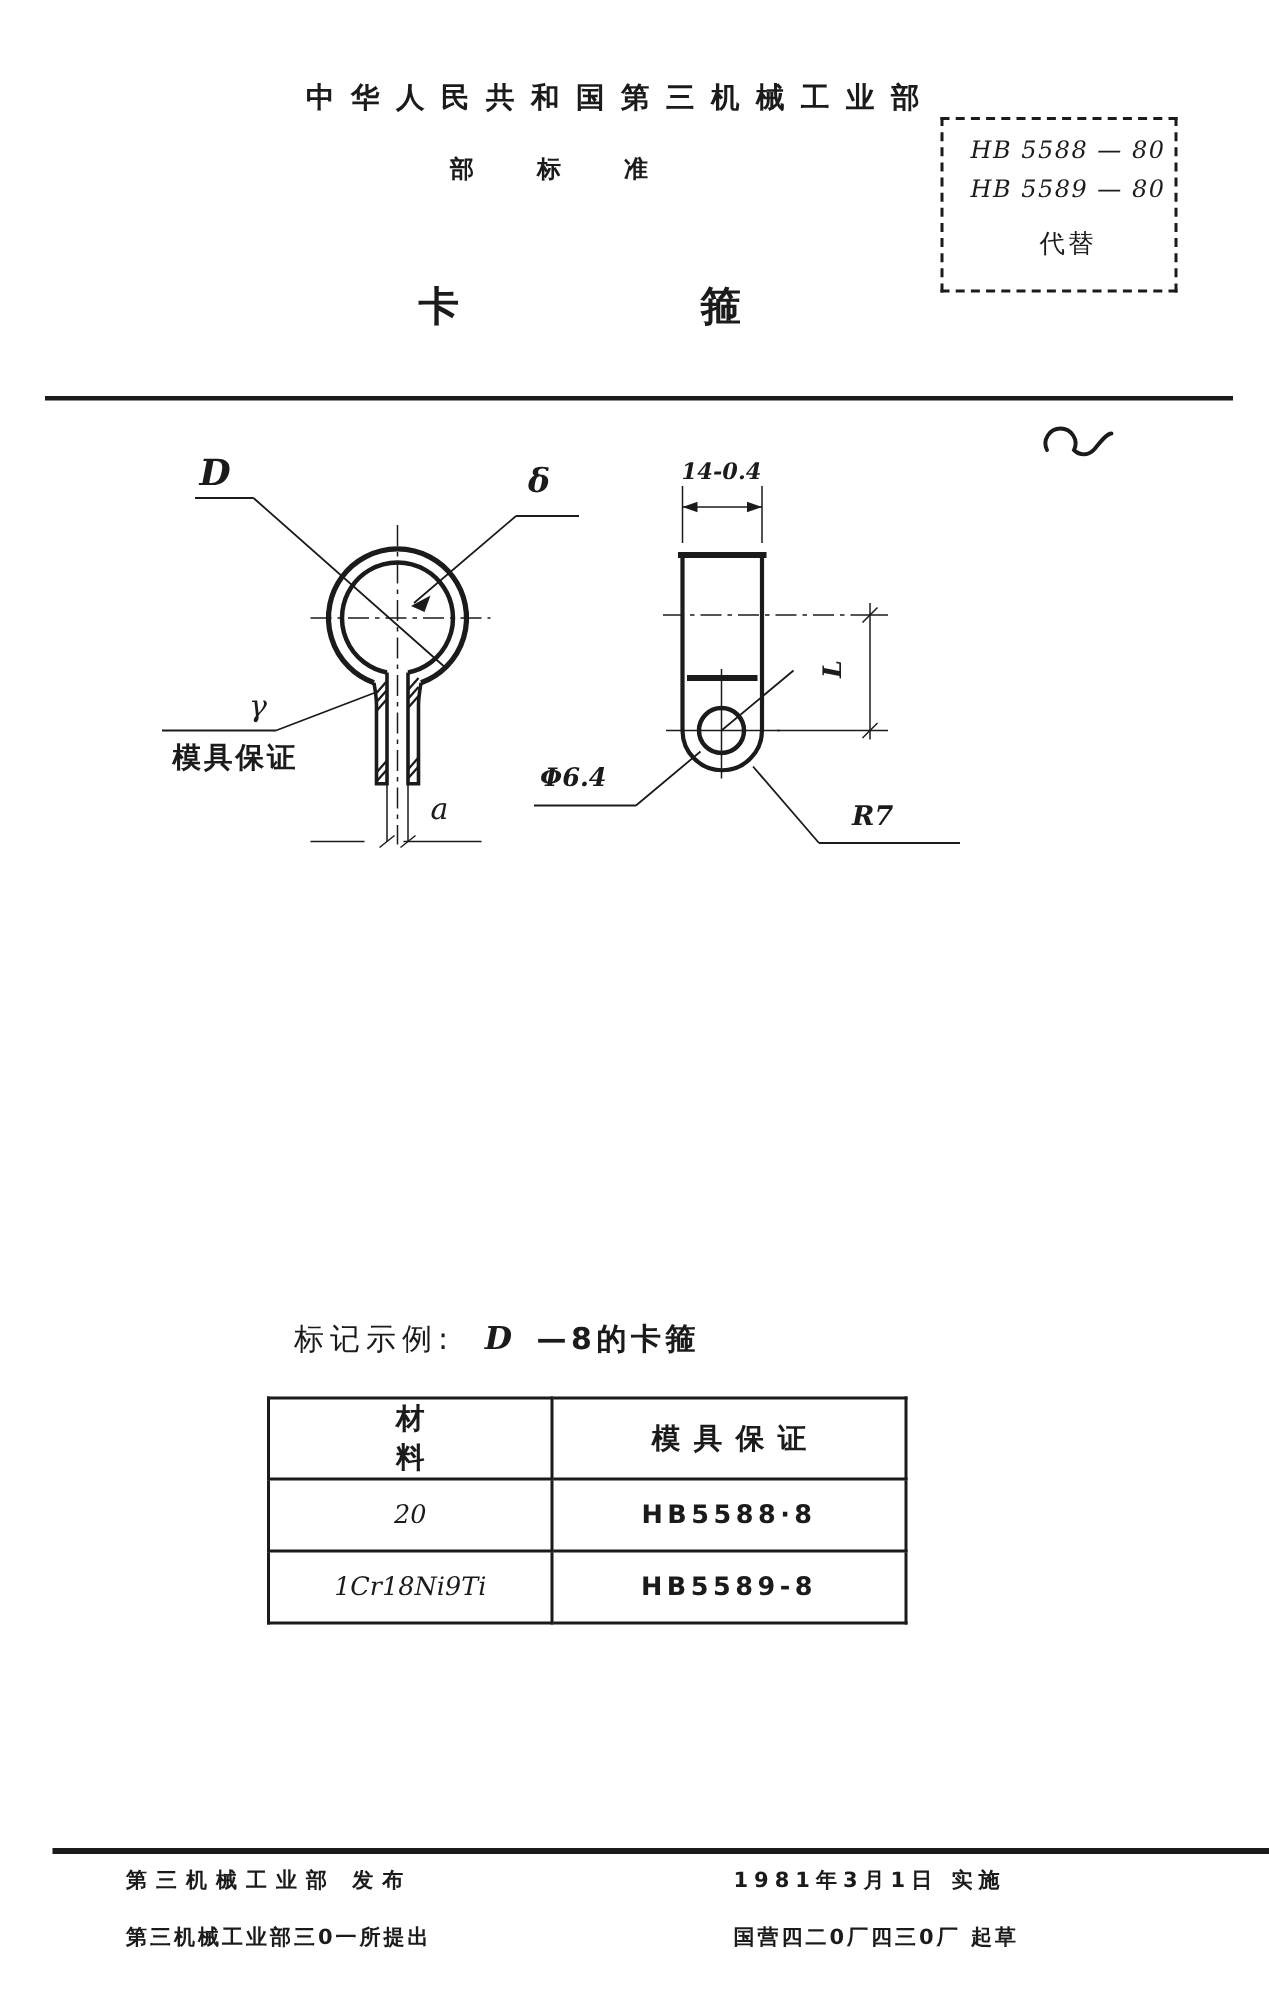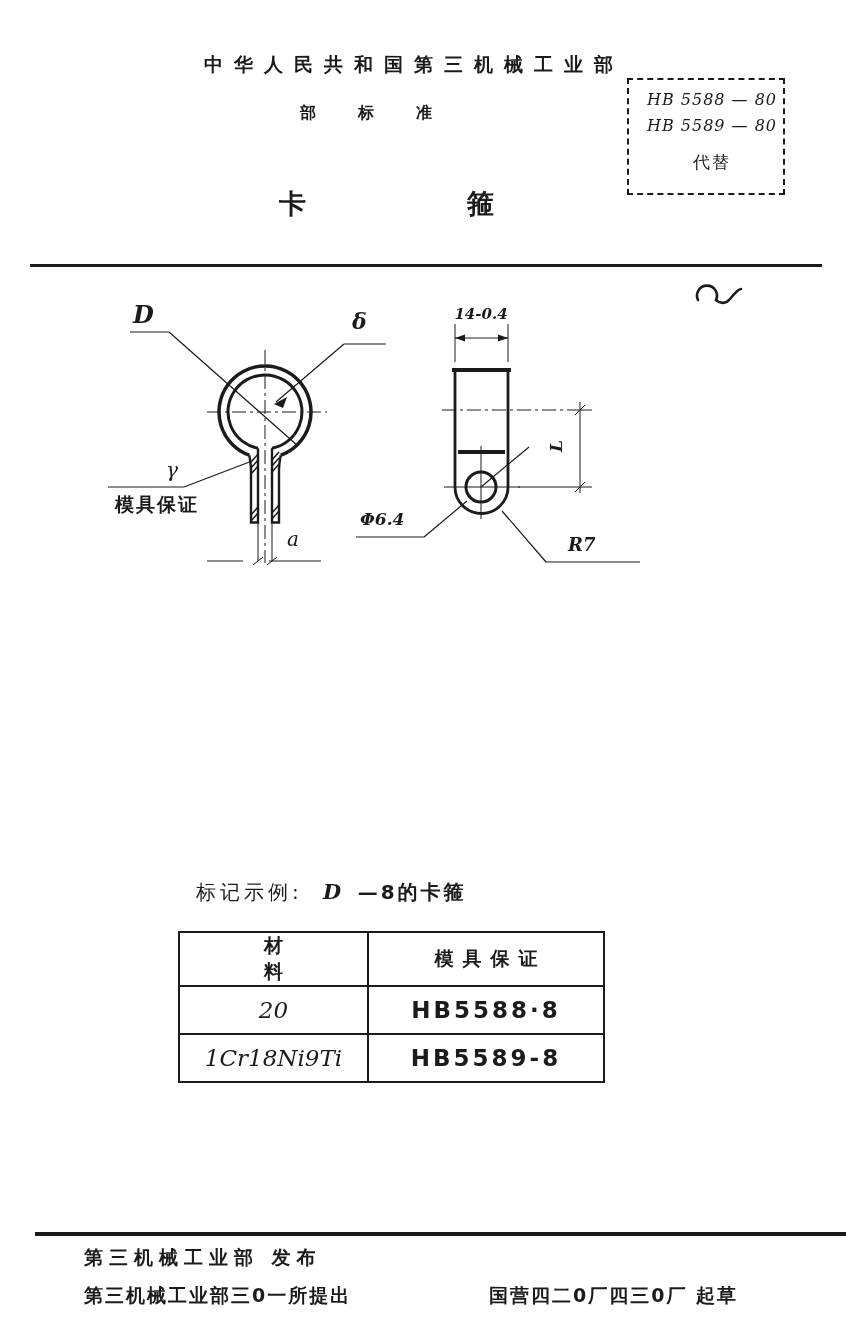--- a/index.html
+++ b/index.html
@@ -37,28 +37,28 @@
   .example{left:196px;top:879px;font-size:20px;white-space:nowrap;}
   .example .ex-label{letter-spacing:4px;font-weight:normal;text-align:center;}
   .example .ex-var{font-family:"DejaVu Serif",serif;font-style:italic;
     font-weight:bold;font-size:21px;margin:0 10px 0 14px;}
   .example .ex-text{letter-spacing:3px;font-weight:bold;margin-top:43px;}
   
   .mat-table{left:178px;top:931px;border-collapse:collapse;table-layout:fixed;}
   .mat-table td,.mat-table th{border:2px solid #1b1b1b;text-align:center;
     vertical-align:middle;padding:0;}
   .mat-table th{height:50px;font-size:19px;font-weight:bold;}
-  .mat-table td{height:46px;font-size:23px;}
+  .mat-table td{height:46px;font-size:17px;}
   .col-1{width:175px;} .col-2{width:236px;}
   .th-material{letter-spacing:84px;padding-left:84px !important;}
   .th-marking{letter-spacing:9px;padding-left:9px !important;}
   .cell-material{font-family:"DejaVu Serif",serif;font-style:italic;}
   .cell-marking{letter-spacing:3px;font-weight:bold;}
   
-  .footer-text{font-size:19px;white-space:nowrap;font-weight:bold;}
+  .footer-text{font-size:14px;white-space:nowrap;font-weight:bold;}
   .f-l1{left:84px;top:1245px;letter-spacing:6px;}
   .f-l2{left:84px;top:1283px;letter-spacing:2px;}
   .f-r1{left:489px;top:1245px;letter-spacing:4px;}
   .f-r2{left:489px;top:1283px;letter-spacing:2px;}
   svg.linework{position:absolute;left:0;top:0;pointer-events:none;}
   svg.linework *{stroke:#1b1b1b;fill:none;}
   svg.linework .fill{fill:#1b1b1b;stroke:none;}
 </style>
 </head>
 <body>
@@ -171,15 +171,16 @@
     </tr>
     <tr>
       <td class="cell-material">1Cr18Ni9Ti</td>
       <td class="cell-marking">HB5589-8</td>
     </tr>
   </tbody>
     </table>
 
   <div class="abs footer-text f-l1">第三机械工业部 发布</div>
   <div class="abs footer-text f-l2">第三机械工业部三0一所提出</div>
+  <div class="abs footer-text f-r1">1981年3月1日 实施</div>
   <div class="abs footer-text f-r2">国营四二0厂四三0厂 起草</div>
 
 </div>
 
 </body></html>

